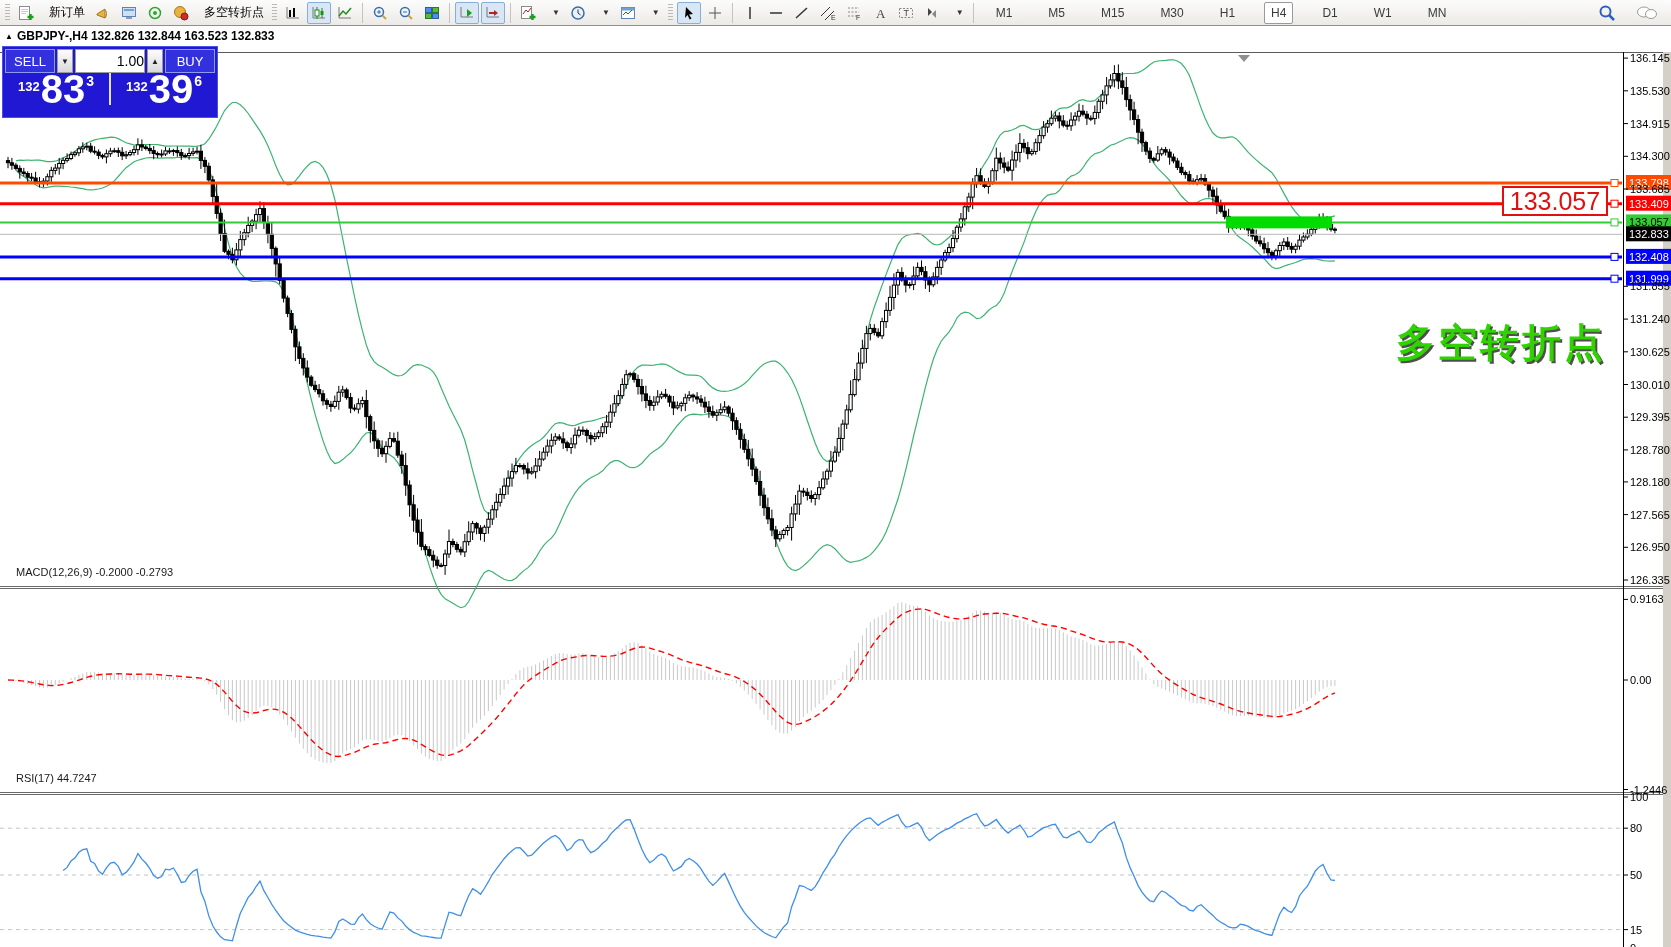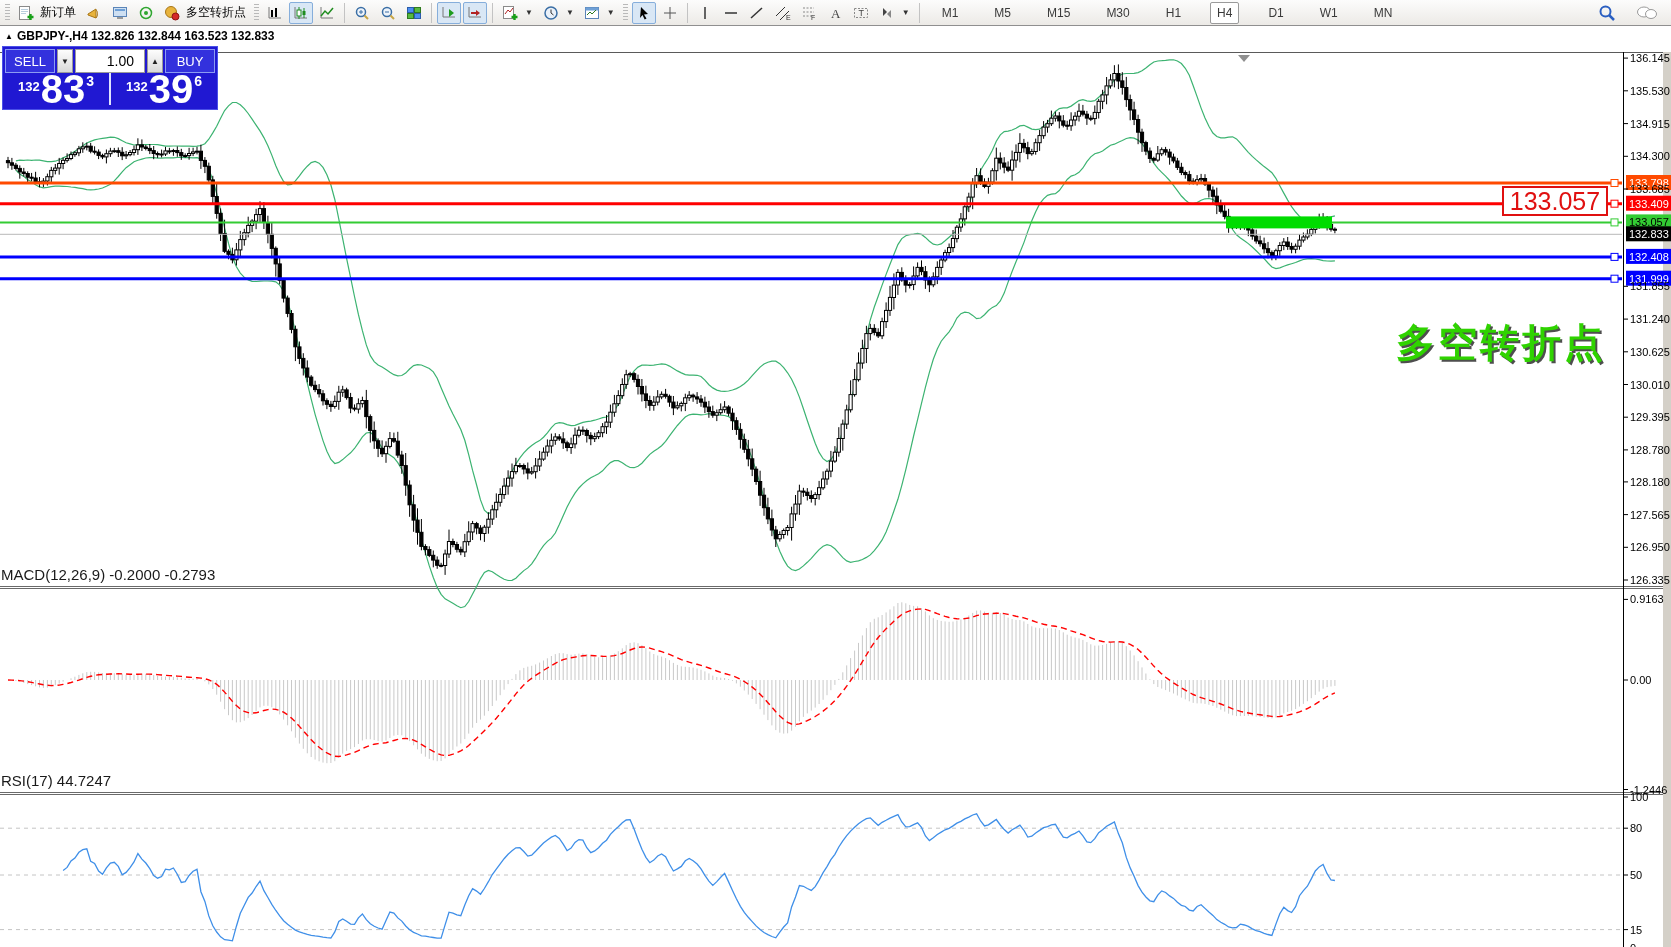--- a/index.html
+++ b/index.html
@@ -5,48 +5,48 @@
   html,body{margin:0;padding:0;background:#fff}
   .screen{position:relative;width:1671px;height:947px;overflow:hidden;background:#fff;
           font-family:"Liberation Sans",sans-serif}
   
   .toolbar{position:absolute;top:0;left:0;width:1671px;height:26px;box-sizing:border-box;
            background:linear-gradient(#fcfcfc,#eceae6);border-bottom:1px solid #8f8f8f;
            display:flex;align-items:center;padding:0 2px;font-size:12px;color:#000;white-space:nowrap}
   .grip{width:5px;height:18px;margin:0 3px;
         background:repeating-linear-gradient(180deg,#b9b9b9 0 1px,rgba(0,0,0,0) 1px 3px)}
   .tb-sep{width:1px;height:20px;background:#c3c3c3;margin:0 4px}
-  .tb-btn{display:inline-flex;align-items:center;gap:6px;height:22px;padding:0 3px;margin:0 1px;
+  .tb-btn{display:inline-flex;align-items:center;gap:15px;height:22px;padding:0 3px;margin:0 1px;
           border:1px solid rgba(0,0,0,0);background:none;font:inherit;cursor:default}
   .tb-btn.active{background:#d9e7f5;border:1px solid #86aedb;border-radius:2px}
   .caret{font-size:8px;color:#333;margin-left:1px}
   .tf{display:inline-block;padding:3px 6px;margin:0 11px;color:#3a3a3a;border:1px solid rgba(0,0,0,0)}
   .tf.active{background:#fff;border:1px solid #9a9a9a;border-radius:2px}
   .tb-right{margin-left:auto;display:inline-flex;align-items:center;margin-right:6px;gap:10px}
   
   #chart-svg{position:absolute;left:0;top:26px}
   .symbol-title{position:absolute;left:5px;top:29px;font-size:12px;font-weight:bold;color:#000;
                 display:flex;align-items:center;gap:4px;z-index:5}
   .collapse-tri{font-size:8px}
-  .trade-panel{position:absolute;left:2px;top:46px;width:216px;height:64px;z-index:6;
+  .trade-panel{position:absolute;left:2px;top:46px;width:216px;height:72px;z-index:6;
                background:#2018d2;border:1px solid #4a50e8;box-sizing:border-box}
   .tp-row1{display:flex;align-items:stretch;height:26px;padding:2px 2px 0 2px;gap:2px;box-sizing:border-box}
   .tp-btn{flex:0 0 48px;background:#3331dd;border:1px solid #8c9bf2;color:#fff;font-size:13px;
           display:flex;align-items:center;justify-content:center}
   .spin{flex:0 0 14px;background:linear-gradient(#fdfdfd,#d9d9d9);border:1px solid #9a9a9a;color:#222;
         font-size:8px;display:flex;align-items:center;justify-content:center}
   .vol-input{flex:1;background:#fff;border:1px solid #9a9a9a;color:#000;font-size:14px;
-             display:flex;align-items:center;justify-content:flex-end;padding-right:10px}
+             display:flex;align-items:center;justify-content:flex-end;padding-right:0}
   .tp-row2{display:flex;height:32px;color:#fff}
   .price-cell{flex:1;display:flex;align-items:center;justify-content:center;padding-bottom:1px}
   .price-cell.right{border-left:2px solid #dfe3ff}
   .pc-small{font-size:13px;font-weight:bold;margin:0 1px 4px 0}
   .pc-big{font-size:40px;font-weight:bold;line-height:30px}
   .pc-sup{font-size:14px;font-weight:bold;margin:0 0 16px 1px}
-  .macd-label,.rsi-label{position:absolute;left:1px;font-size:15px;color:#1a1a1a;z-index:4}
+  .macd-label,.rsi-label{position:absolute;left:16px;font-size:11px;color:#1a1a1a;z-index:4}
   .macd-label{top:566px}
   .rsi-label{top:772px}
   .turning-point{position:absolute;left:1396px;top:316px;z-index:4;font-size:39px;font-weight:bold;
                  letter-spacing:3px;color:#2fd300;text-shadow:2px 2px 0 #4e4e4e;
                  font-family:"Liberation Serif",serif}
   .level-box{position:absolute;left:1502px;top:186px;width:102px;height:26px;z-index:4;background:#fff;
              border:2px solid #e01010;color:#e01010;font-size:25px;line-height:26px;text-align:center}
 </style>
 </head>
 <body>

